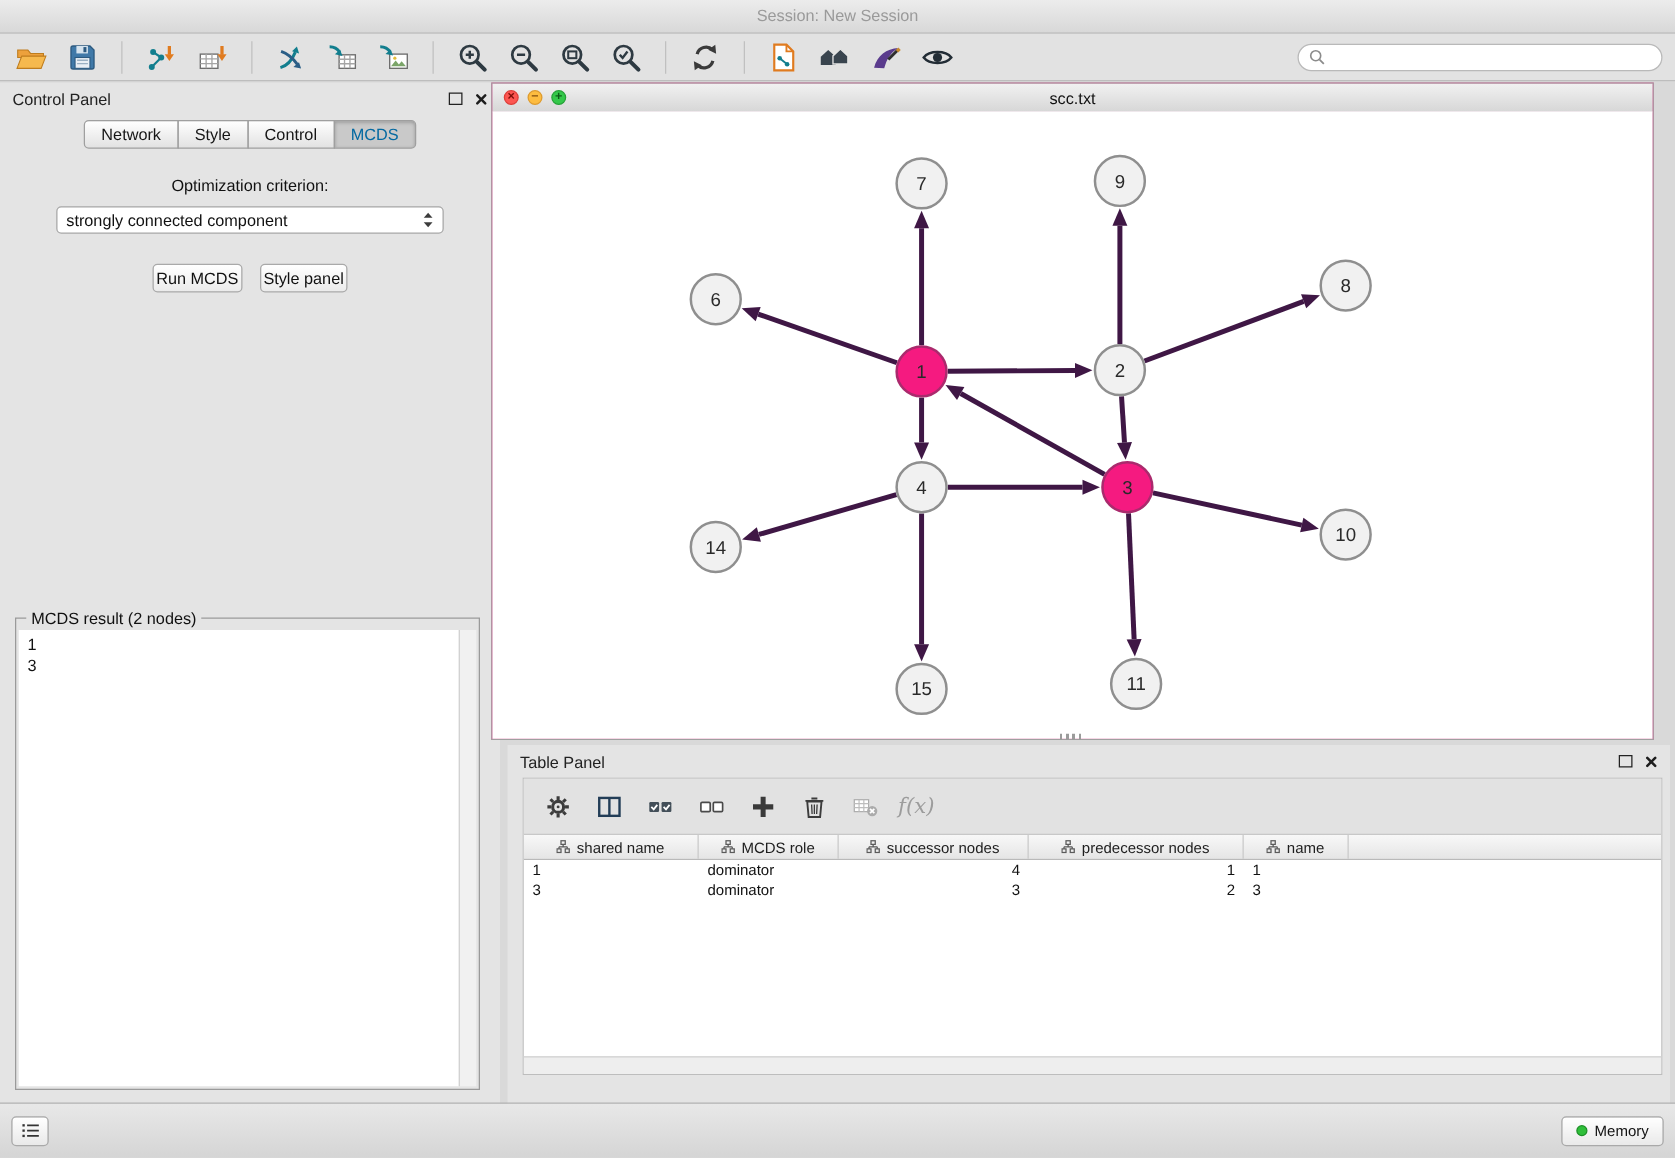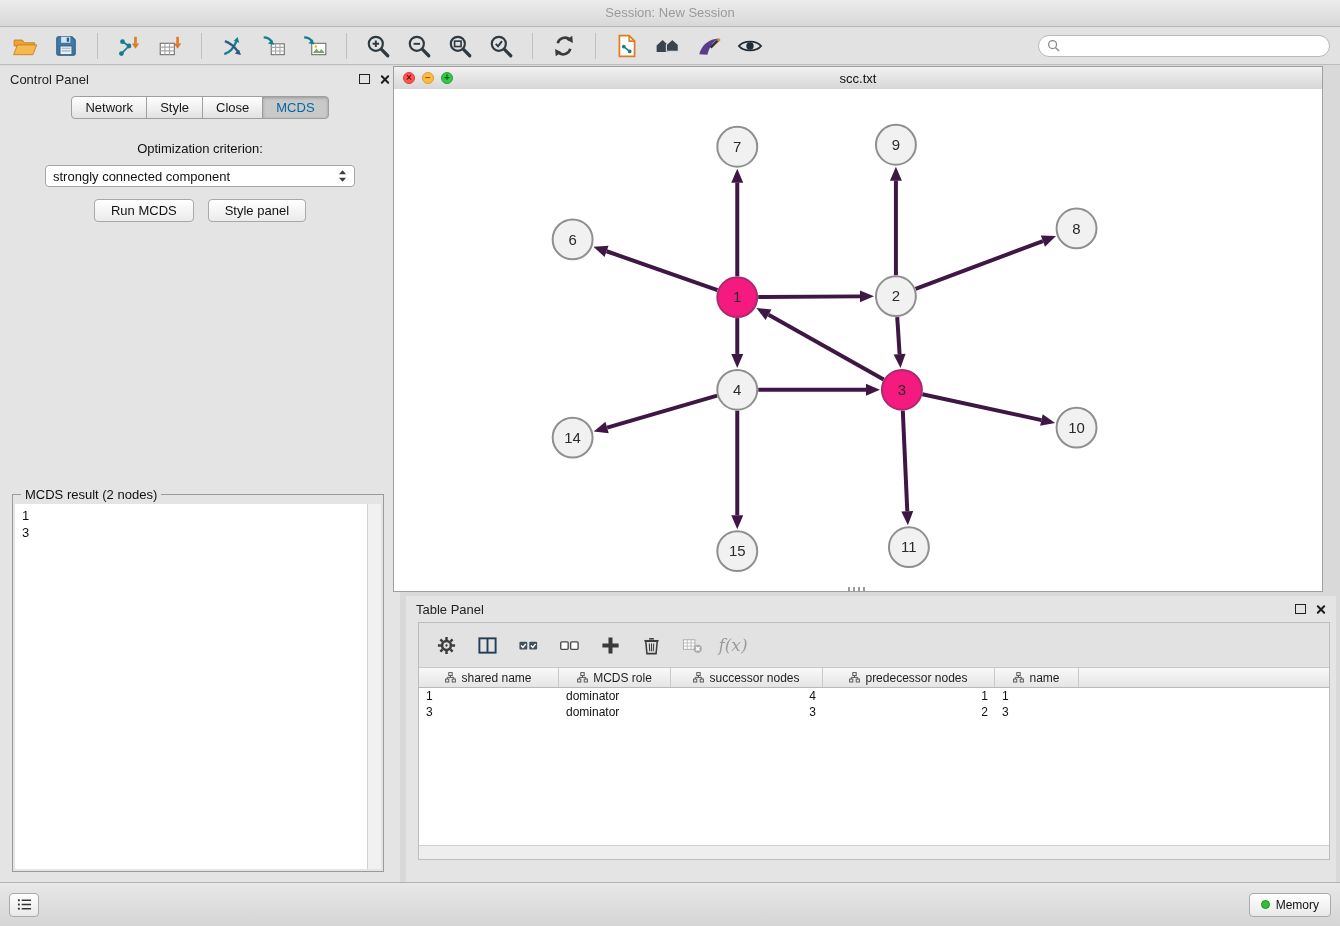--- a/index.html
+++ b/index.html
@@ -31,22 +31,22 @@
   .tab{border:1px solid #9f9f9f;background:linear-gradient(#ffffff,#e2e2e2);padding:3px 13px;
        font-size:13px;color:#161616;margin-left:-1px;cursor:pointer;white-space:nowrap;}
   .tab:first-child{border-radius:4px 0 0 4px;margin-left:0;}
   .tab:last-child{border-radius:0 4px 4px 0;}
   .tab.active{background:#c9c9c9;color:#0369a1;box-shadow:inset 0 1px 3px rgba(0,0,0,.25);}
   .opt-label{text-align:center;margin-top:22px;font-size:13px;color:#111;}
   .dropdown{margin:9px auto 3px;width:310px;height:22px;background:#fff;border:1px solid #a6a6a6;border-radius:4px;
        display:flex;align-items:center;padding:0 7px;font-size:13px;color:#111;box-sizing:border-box;cursor:pointer;}
   .stepper{margin-left:auto;display:flex;}
   .btn-row{display:flex;justify-content:center;gap:14px;margin-top:12px;}
-  .btn{height:23px;padding:0 16px;font-size:13px;border:1px solid #a9a9a9;border-radius:4px;
-       background:linear-gradient(#ffffff,#ebebeb);cursor:pointer;font-family:inherit;color:#111;}
+  .btn{height:23px;padding:0 2px;font-size:13px;border:1px solid #a9a9a9;border-radius:4px;
+       background:linear-gradient(#ffffff,#ebebeb);cursor:pointer;font-family:inherit;color:#111;margin-top:12px;}
   .groupbox{position:absolute;left:12px;right:16px;top:428px;bottom:18px;border:1px solid #9a9a9a;}
   .gb-title{position:absolute;top:-8px;left:8px;background:#e4e4e4;padding:0 4px;font-size:13px;color:#111;text-align:right;}
   .gb-body{position:absolute;left:2px;right:16px;top:9px;bottom:2px;background:#fff;overflow:hidden;padding-top:3px;box-sizing:border-box;}
   .gb-scroll{position:absolute;right:2px;top:9px;bottom:2px;width:13px;background:#f1f1f1;border-left:1px solid #d2d2d2;cursor:pointer;}
   .result-line{font-size:13px;line-height:17px;padding-left:7px;color:#111;}
 
   .vsplit{position:absolute;left:400px;top:66px;width:6px;bottom:36px;background:#d9d9d9;cursor:col-resize;}
   .vsplit .dots{position:absolute;top:398px;left:1px;width:4px;height:26px;
        background:repeating-linear-gradient(#9b9b9b 0 2px,transparent 2px 5px);}
 
@@ -248,21 +248,21 @@
   <div class="cp-header">
     <span>Control Panel</span>
     <span class="winbtns">
       <span class="float-ic"></span>
       <span class="x-ic"></span>
     </span>
   </div>
   <div class="tabs-row">
       <div class="tab">Network</div>
       <div class="tab">Style</div>
-      <div class="tab">Close</div>
+      <div class="tab">Control</div>
       <div class="tab active">MCDS</div>
     </div>
   <div class="opt-label">Optimization criterion:</div>
   <div class="dropdown">
     <span>strongly connected component</span>
     <span class="stepper">
       <svg width="9" height="14" viewBox="0 0 9 14">
           <polygon points="1,5.2 4.5,1.2 8,5.2" fill="#3c3c3c"></polygon>
           <polygon points="1,8.8 4.5,12.8 8,8.8" fill="#3c3c3c"></polygon>
         </svg>

